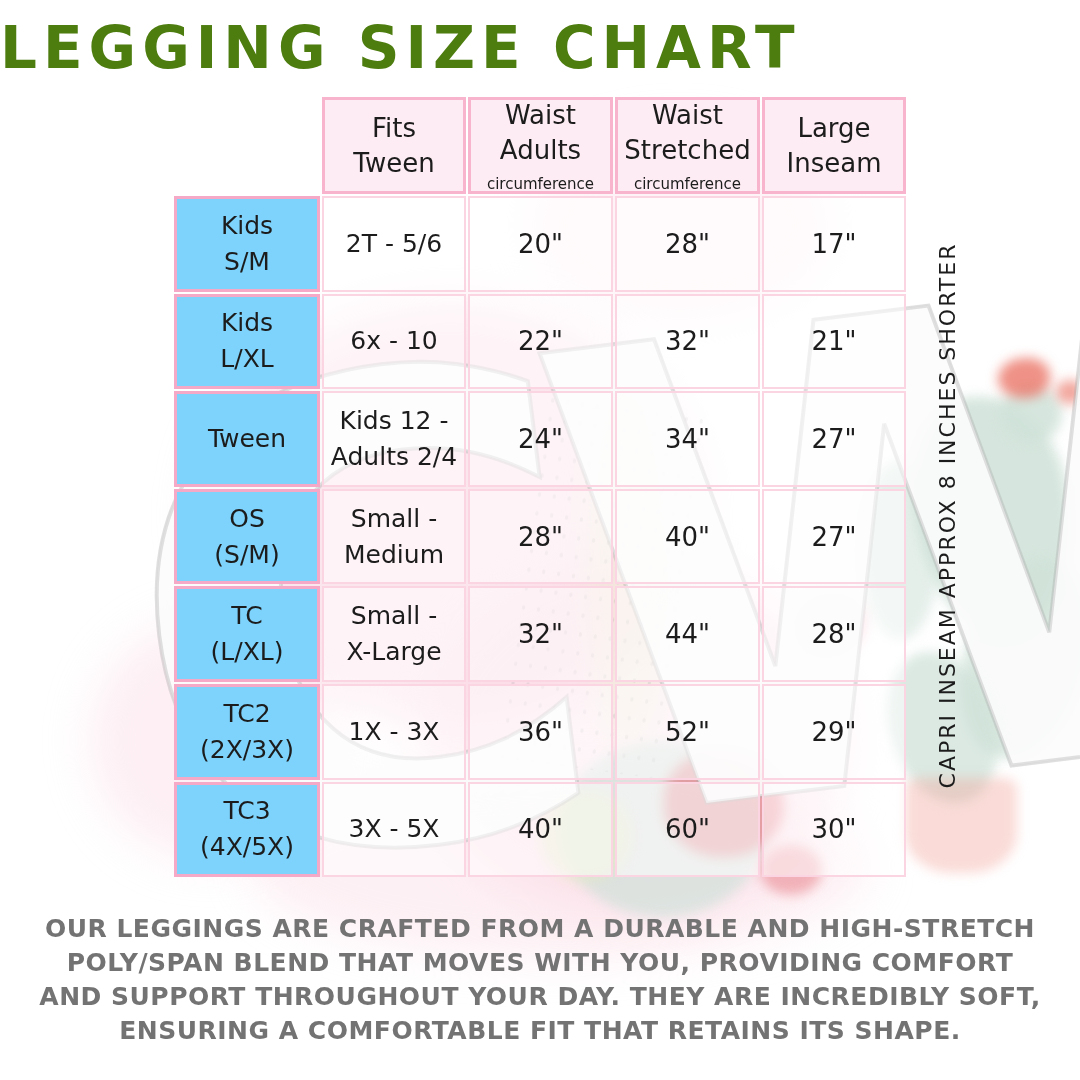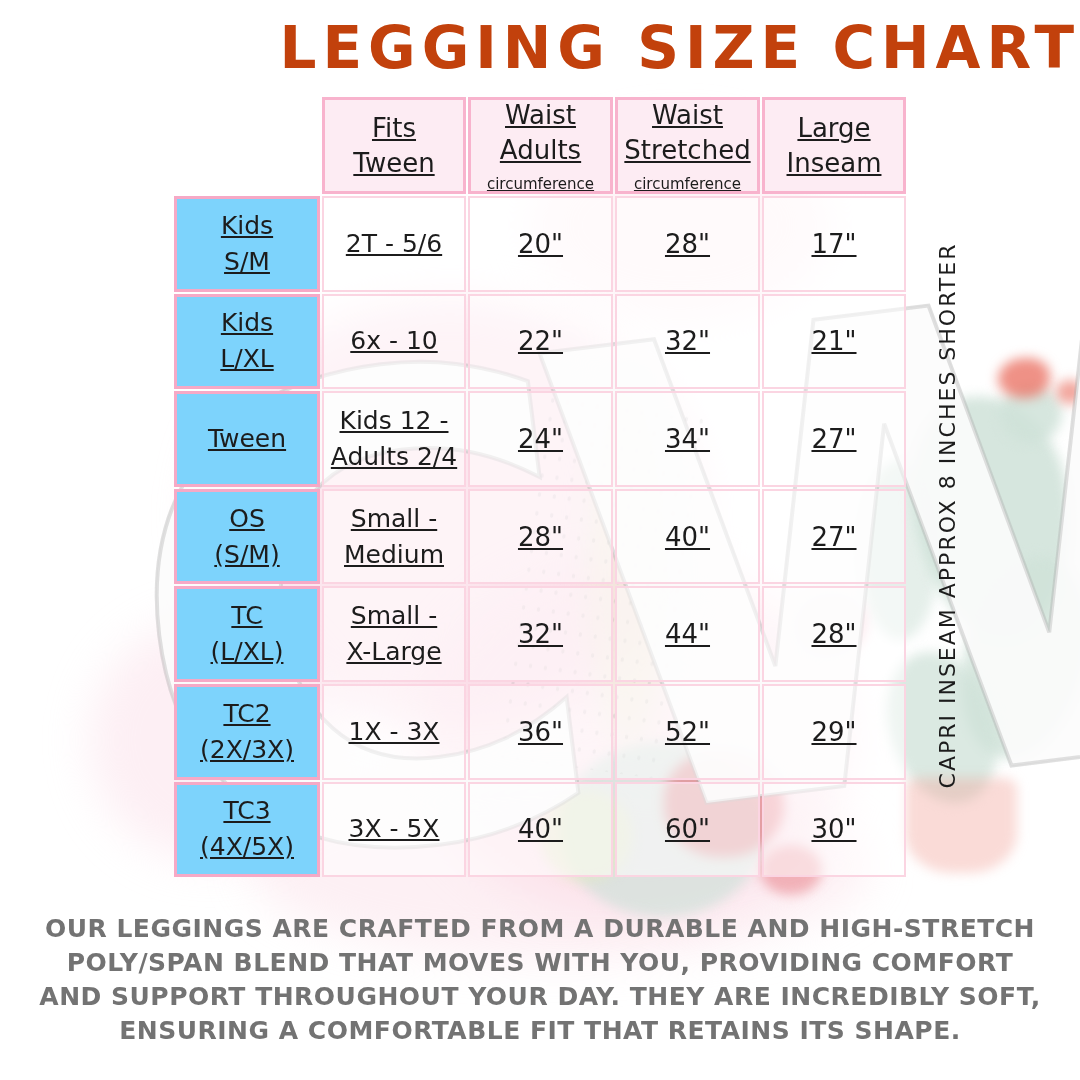--- a/index.html
+++ b/index.html
@@ -30,29 +30,29 @@
   .m1 { left:560px; top:742px; width:205px; height:175px; background:rgba(199,224,213,0.58); border-radius:50%; }
   .m2 { left:540px; top:790px; width:92px; height:92px;  background:rgba(226,233,196,0.62); border-radius:50%; }
   .m3 { left:588px; top:368px; width:82px; height:380px; background:rgba(233,238,205,0.42); border-radius:50%; filter:blur(14px); }
   .speckle { position:absolute; left:520px; top:400px; width:170px; height:370px; opacity:0.55; transform:rotate(8deg);
              background-image:radial-gradient(rgba(150,150,150,0.35) 1.5px, transparent 2px); background-size:15px 19px; }
   .cwmark { position:absolute; left:125px; top:235px; font-weight:700; font-size:640px; line-height:700px;
             letter-spacing:-45px; color:rgba(255,255,255,0.88); -webkit-text-stroke:4px rgba(176,176,176,0.38);
             text-shadow:0 0 2px rgba(170,170,170,0.35); transform:rotate(-7deg); white-space:nowrap; }
 
   
-  .title { position:absolute; top:14px; left:0; width:100%; margin:0; text-align:right; z-index:2;
-           font-weight:700; font-size:58px; letter-spacing:6px; color:#c2410c; }
+  .title { position:absolute; top:14px; left:0; width:100%; margin:0; text-align:left; z-index:2;
+           font-weight:700; font-size:58px; letter-spacing:6px; color:#4d7c0f; }
 
   
   .table { position:absolute; left:174px; top:97px; z-index:2; display:grid;
            grid-template-columns:146px 144px 145px 145px 144px;
            grid-template-rows:97px repeat(7, 95.6px); gap:2px; }
   .cell { box-sizing:border-box; display:flex; flex-direction:column; align-items:center; justify-content:center;
-          text-align:center; color:#1c1c1c;text-decoration:underline; }
+          text-align:center; color:#1c1c1c; }
   .blank { background:transparent; }
   .head { background:#fdecf3; border:3px solid #f8b3cd; }
   .rowlabel { background:#7dd3fc; border:3px solid #f6a9c6; }
   .data { background:rgba(255,255,255,0.55); border:2px solid #fbd5e2; }
   .line { font-size:25px; line-height:36px; }
   .head .line { font-size:26px; line-height:35px; }
   .note { font-size:15px; line-height:17px; margin-top:8px; }
   .note:empty, .line:empty { display:none; }
   .val { font-size:26px; }
 

